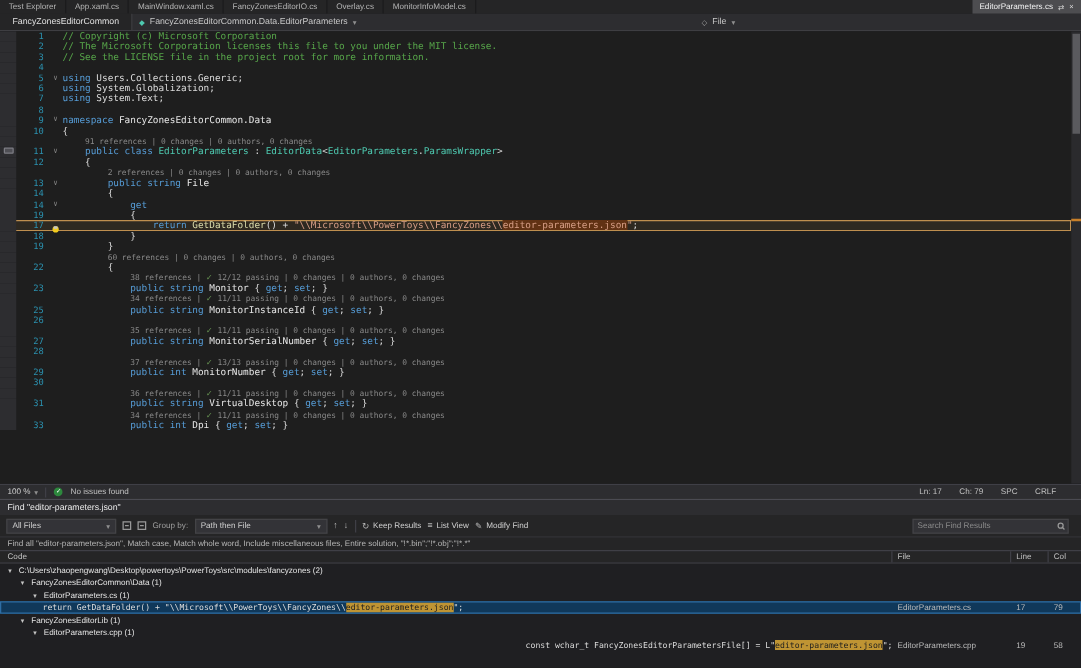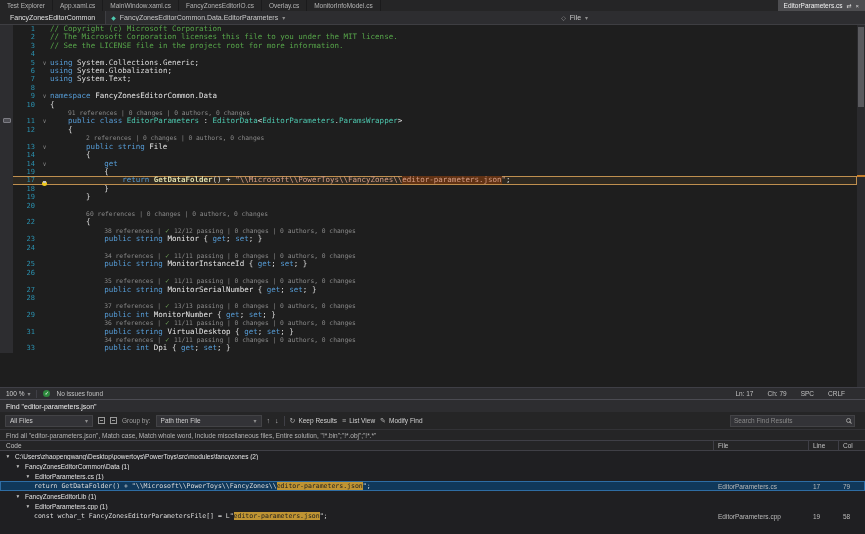--- a/index.html
+++ b/index.html
@@ -28,21 +28,21 @@
   .editor { height:362px; position:relative; background:#1e1e1e; overflow:hidden; flex:none; }
   .code-rows { position:absolute; inset:0 8px 0 0; }
   .crow { display:flex; height:8.42px; line-height:8.42px; font-family:"DejaVu Sans Mono", monospace; font-size:7.5px; white-space:pre; }
   .gmargin { width:13px; flex:none; background:#2d2d30; }
   .lnum { width:26px; flex:none; text-align:right; padding-right:4px; color:#2b91af; font-size:7px; font-family:"DejaVu Sans Mono", monospace; }
   .fold { width:11px; flex:none; text-align:center; color:#808080; font-size:6px; line-height:8.42px; }
   .ctext { flex:1; overflow:hidden; }
   .sel { box-shadow: inset 0 0 0 1px #bf8f4f; background:rgba(130,100,50,0.16); }
   .tk-k { color:#569cd6; } .tk-t { color:#4ec9b0; } .tk-s { color:#d69d85; }
   .tk-sm { color:#d69d85; background:#613214; }
-  .tk-m { color:#dcdcaa;font-weight:bold; } .tk-c { color:#57a64a; } .tk-p { color:#dcdcdc; } .tk-id { color:#e6e6e6; }
+  .tk-m { color:#dcdcaa; } .tk-c { color:#57a64a; } .tk-p { color:#dcdcdc; } .tk-id { color:#e6e6e6; }
   .tk-cl { color:#8a8a8a; font-size:6.3px; } .tk-clg { color:#6a9955; font-size:6.3px; font-family:"DejaVu Sans", sans-serif; }
   .marker { width:8px; height:5px; background:#4f4f55; border:1px solid #7d7d84; border-radius:1px; margin:1px auto; display:block; }
   .bulb { display:block; width:5px; height:5px; border-radius:50%; background:#f2cb1d; margin:1px auto 0; }
   .bulb::after { content:""; display:block; width:3px; height:2px; background:#c5c5c5; margin:5px auto 0; }
   .vscroll { position:absolute; right:0; top:0; width:8px; height:100%; background:#2a2a2d; }
   .vthumb { position:absolute; top:2px; right:1px; width:6px; height:80px; background:#5a5a5e; }
   .vmark { position:absolute; right:0; width:8px; height:2px; background:#c77f2a; top:150px; }
 
   
   .estatus { height:12px; background:#2d2d30; border-top:1px solid #3f3f46; display:flex; align-items:center; gap:6px; padding:0 6px; font-size:6.5px; color:#c0c0c0; flex:none; }
@@ -135,51 +135,50 @@
       </div>
     </div>
   </div>
 
   <div class="editor">
     <div class="code-rows">
         <div class="crow"><span class="gmargin"></span><span class="lnum">1</span><span class="fold"></span><span class="ctext" style="padding-left: 0ch;"><span class="tk-c">// Copyright (c) Microsoft Corporation</span></span></div>
         <div class="crow"><span class="gmargin"></span><span class="lnum">2</span><span class="fold"></span><span class="ctext" style="padding-left: 0ch;"><span class="tk-c">// The Microsoft Corporation licenses this file to you under the MIT license.</span></span></div>
         <div class="crow"><span class="gmargin"></span><span class="lnum">3</span><span class="fold"></span><span class="ctext" style="padding-left: 0ch;"><span class="tk-c">// See the LICENSE file in the project root for more information.</span></span></div>
         <div class="crow"><span class="gmargin"></span><span class="lnum">4</span><span class="fold"></span><span class="ctext" style="padding-left: 0ch;"></span></div>
-        <div class="crow"><span class="gmargin"></span><span class="lnum">5</span><span class="fold">∨</span><span class="ctext" style="padding-left: 0ch;"><span class="tk-k">using</span><span class="tk-p"> System.Collections.Generic;</span></span></div>
+        <div class="crow"><span class="gmargin"></span><span class="lnum">5</span><span class="fold">∨</span><span class="ctext" style="padding-left: 0ch;"><span class="tk-k">using</span><span class="tk-p"> Users.Collections.Generic;</span></span></div>
         <div class="crow"><span class="gmargin"></span><span class="lnum">6</span><span class="fold"></span><span class="ctext" style="padding-left: 0ch;"><span class="tk-k">using</span><span class="tk-p"> System.Globalization;</span></span></div>
         <div class="crow"><span class="gmargin"></span><span class="lnum">7</span><span class="fold"></span><span class="ctext" style="padding-left: 0ch;"><span class="tk-k">using</span><span class="tk-p"> System.Text;</span></span></div>
         <div class="crow"><span class="gmargin"></span><span class="lnum">8</span><span class="fold"></span><span class="ctext" style="padding-left: 0ch;"></span></div>
         <div class="crow"><span class="gmargin"></span><span class="lnum">9</span><span class="fold">∨</span><span class="ctext" style="padding-left: 0ch;"><span class="tk-k">namespace</span><span class="tk-id"> FancyZonesEditorCommon.Data</span></span></div>
         <div class="crow"><span class="gmargin"></span><span class="lnum">10</span><span class="fold"></span><span class="ctext" style="padding-left: 0ch;"><span class="tk-p">{</span></span></div>
         <div class="crow"><span class="gmargin"></span><span class="lnum"></span><span class="fold"></span><span class="ctext" style="padding-left: 4ch;"><span class="tk-cl">91 references | 0 changes | 0 authors, 0 changes</span></span></div>
         <div class="crow"><span class="gmargin"><span class="marker"></span></span><span class="lnum">11</span><span class="fold">∨</span><span class="ctext" style="padding-left: 4ch;"><span class="tk-k">public</span><span class="tk-p"> </span><span class="tk-k">class</span><span class="tk-p"> </span><span class="tk-t">EditorParameters</span><span class="tk-p"> : </span><span class="tk-t">EditorData</span><span class="tk-p">&lt;</span><span class="tk-t">EditorParameters</span><span class="tk-p">.</span><span class="tk-t">ParamsWrapper</span><span class="tk-p">&gt;</span></span></div>
         <div class="crow"><span class="gmargin"></span><span class="lnum">12</span><span class="fold"></span><span class="ctext" style="padding-left: 4ch;"><span class="tk-p">{</span></span></div>
         <div class="crow"><span class="gmargin"></span><span class="lnum"></span><span class="fold"></span><span class="ctext" style="padding-left: 8ch;"><span class="tk-cl">2 references | 0 changes | 0 authors, 0 changes</span></span></div>
         <div class="crow"><span class="gmargin"></span><span class="lnum">13</span><span class="fold">∨</span><span class="ctext" style="padding-left: 8ch;"><span class="tk-k">public</span><span class="tk-p"> </span><span class="tk-k">string</span><span class="tk-p"> </span><span class="tk-id">File</span></span></div>
         <div class="crow"><span class="gmargin"></span><span class="lnum">14</span><span class="fold"></span><span class="ctext" style="padding-left: 8ch;"><span class="tk-p">{</span></span></div>
         <div class="crow"><span class="gmargin"></span><span class="lnum">14</span><span class="fold">∨</span><span class="ctext" style="padding-left: 12ch;"><span class="tk-k">get</span></span></div>
         <div class="crow"><span class="gmargin"></span><span class="lnum">19</span><span class="fold"></span><span class="ctext" style="padding-left: 12ch;"><span class="tk-p">{</span></span></div>
         <div class="crow sel"><span class="gmargin"></span><span class="lnum">17</span><span class="fold"><span class="bulb"></span></span><span class="ctext" style="padding-left: 16ch;"><span class="tk-k">return</span><span class="tk-p"> </span><span class="tk-m">GetDataFolder</span><span class="tk-p">() + </span><span class="tk-s">"\\Microsoft\\PowerToys\\FancyZones\\</span><span class="tk-sm">editor-parameters.json</span><span class="tk-s">"</span><span class="tk-p">;</span></span></div>
         <div class="crow"><span class="gmargin"></span><span class="lnum">18</span><span class="fold"></span><span class="ctext" style="padding-left: 12ch;"><span class="tk-p">}</span></span></div>
         <div class="crow"><span class="gmargin"></span><span class="lnum">19</span><span class="fold"></span><span class="ctext" style="padding-left: 8ch;"><span class="tk-p">}</span></span></div>
-        <div class="crow"><span class="gmargin"></span><span class="lnum">20</span><span class="fold"></span><span class="ctext" style="padding-left: 0ch;"></span></div>
         <div class="crow"><span class="gmargin"></span><span class="lnum"></span><span class="fold"></span><span class="ctext" style="padding-left: 8ch;"><span class="tk-cl">60 references | 0 changes | 0 authors, 0 changes</span></span></div>
         <div class="crow"><span class="gmargin"></span><span class="lnum">22</span><span class="fold"></span><span class="ctext" style="padding-left: 8ch;"><span class="tk-p">{</span></span></div>
         <div class="crow"><span class="gmargin"></span><span class="lnum"></span><span class="fold"></span><span class="ctext" style="padding-left: 12ch;"><span class="tk-cl">38 references | </span><span class="tk-clg">✓</span><span class="tk-cl"> 12/12 passing | 0 changes | 0 authors, 0 changes</span></span></div>
         <div class="crow"><span class="gmargin"></span><span class="lnum">23</span><span class="fold"></span><span class="ctext" style="padding-left: 12ch;"><span class="tk-k">public</span><span class="tk-p"> </span><span class="tk-k">string</span><span class="tk-p"> </span><span class="tk-id">Monitor</span><span class="tk-p"> { </span><span class="tk-k">get</span><span class="tk-p">; </span><span class="tk-k">set</span><span class="tk-p">; }</span></span></div>
-        <div class="crow"><span class="gmargin"></span><span class="lnum">24</span><span class="fold"></span><span class="ctext" style="padding-left: 0ch;"></span></div>
         <div class="crow"><span class="gmargin"></span><span class="lnum"></span><span class="fold"></span><span class="ctext" style="padding-left: 12ch;"><span class="tk-cl">34 references | </span><span class="tk-clg">✓</span><span class="tk-cl"> 11/11 passing | 0 changes | 0 authors, 0 changes</span></span></div>
         <div class="crow"><span class="gmargin"></span><span class="lnum">25</span><span class="fold"></span><span class="ctext" style="padding-left: 12ch;"><span class="tk-k">public</span><span class="tk-p"> </span><span class="tk-k">string</span><span class="tk-p"> </span><span class="tk-id">MonitorInstanceId</span><span class="tk-p"> { </span><span class="tk-k">get</span><span class="tk-p">; </span><span class="tk-k">set</span><span class="tk-p">; }</span></span></div>
         <div class="crow"><span class="gmargin"></span><span class="lnum">26</span><span class="fold"></span><span class="ctext" style="padding-left: 0ch;"></span></div>
         <div class="crow"><span class="gmargin"></span><span class="lnum"></span><span class="fold"></span><span class="ctext" style="padding-left: 12ch;"><span class="tk-cl">35 references | </span><span class="tk-clg">✓</span><span class="tk-cl"> 11/11 passing | 0 changes | 0 authors, 0 changes</span></span></div>
         <div class="crow"><span class="gmargin"></span><span class="lnum">27</span><span class="fold"></span><span class="ctext" style="padding-left: 12ch;"><span class="tk-k">public</span><span class="tk-p"> </span><span class="tk-k">string</span><span class="tk-p"> </span><span class="tk-id">MonitorSerialNumber</span><span class="tk-p"> { </span><span class="tk-k">get</span><span class="tk-p">; </span><span class="tk-k">set</span><span class="tk-p">; }</span></span></div>
         <div class="crow"><span class="gmargin"></span><span class="lnum">28</span><span class="fold"></span><span class="ctext" style="padding-left: 0ch;"></span></div>
         <div class="crow"><span class="gmargin"></span><span class="lnum"></span><span class="fold"></span><span class="ctext" style="padding-left: 12ch;"><span class="tk-cl">37 references | </span><span class="tk-clg">✓</span><span class="tk-cl"> 13/13 passing | 0 changes | 0 authors, 0 changes</span></span></div>
         <div class="crow"><span class="gmargin"></span><span class="lnum">29</span><span class="fold"></span><span class="ctext" style="padding-left: 12ch;"><span class="tk-k">public</span><span class="tk-p"> </span><span class="tk-k">int</span><span class="tk-p"> </span><span class="tk-id">MonitorNumber</span><span class="tk-p"> { </span><span class="tk-k">get</span><span class="tk-p">; </span><span class="tk-k">set</span><span class="tk-p">; }</span></span></div>
+        <div class="crow"><span class="gmargin"></span><span class="lnum">30</span><span class="fold"></span><span class="ctext" style="padding-left: 0ch;"></span></div>
         <div class="crow"><span class="gmargin"></span><span class="lnum"></span><span class="fold"></span><span class="ctext" style="padding-left: 12ch;"><span class="tk-cl">36 references | </span><span class="tk-clg">✓</span><span class="tk-cl"> 11/11 passing | 0 changes | 0 authors, 0 changes</span></span></div>
         <div class="crow"><span class="gmargin"></span><span class="lnum">31</span><span class="fold"></span><span class="ctext" style="padding-left: 12ch;"><span class="tk-k">public</span><span class="tk-p"> </span><span class="tk-k">string</span><span class="tk-p"> </span><span class="tk-id">VirtualDesktop</span><span class="tk-p"> { </span><span class="tk-k">get</span><span class="tk-p">; </span><span class="tk-k">set</span><span class="tk-p">; }</span></span></div>
         <div class="crow"><span class="gmargin"></span><span class="lnum"></span><span class="fold"></span><span class="ctext" style="padding-left: 12ch;"><span class="tk-cl">34 references | </span><span class="tk-clg">✓</span><span class="tk-cl"> 11/11 passing | 0 changes | 0 authors, 0 changes</span></span></div>
         <div class="crow"><span class="gmargin"></span><span class="lnum">33</span><span class="fold"></span><span class="ctext" style="padding-left: 12ch;"><span class="tk-k">public</span><span class="tk-p"> </span><span class="tk-k">int</span><span class="tk-p"> </span><span class="tk-id">Dpi</span><span class="tk-p"> { </span><span class="tk-k">get</span><span class="tk-p">; </span><span class="tk-k">set</span><span class="tk-p">; }</span></span></div>
       </div>
     <div class="vscroll">
       <div class="vthumb"></div>
     </div>
     <div class="vmark"></div>
   </div>
@@ -293,21 +292,21 @@
         <div class="frow">
           <span class="fr-code" style="padding-left: 24px;">
             <span class="tri">▾</span>
             <span class="glabel">EditorParameters.cpp (1)</span>
           </span>
           <span class="fr-file"></span>
           <span class="fr-line"></span>
           <span class="fr-col"></span>
         </div>
         <div class="frow">
-          <span class="fr-code" style="padding-left: 34px;">
+          <span class="fr-code" style="padding-left: 16px; justify-content: flex-end;">
             <span class="mcode"><span class="tk-p">const wchar_t FancyZonesEditorParametersFile[] = L"</span><span class="mk">editor-parameters.json</span><span class="tk-p">";</span></span>
           </span>
           <span class="fr-file">EditorParameters.cpp</span>
           <span class="fr-line">19</span>
           <span class="fr-col">58</span>
         </div>
       </div>
   </div>
 
 </div>

